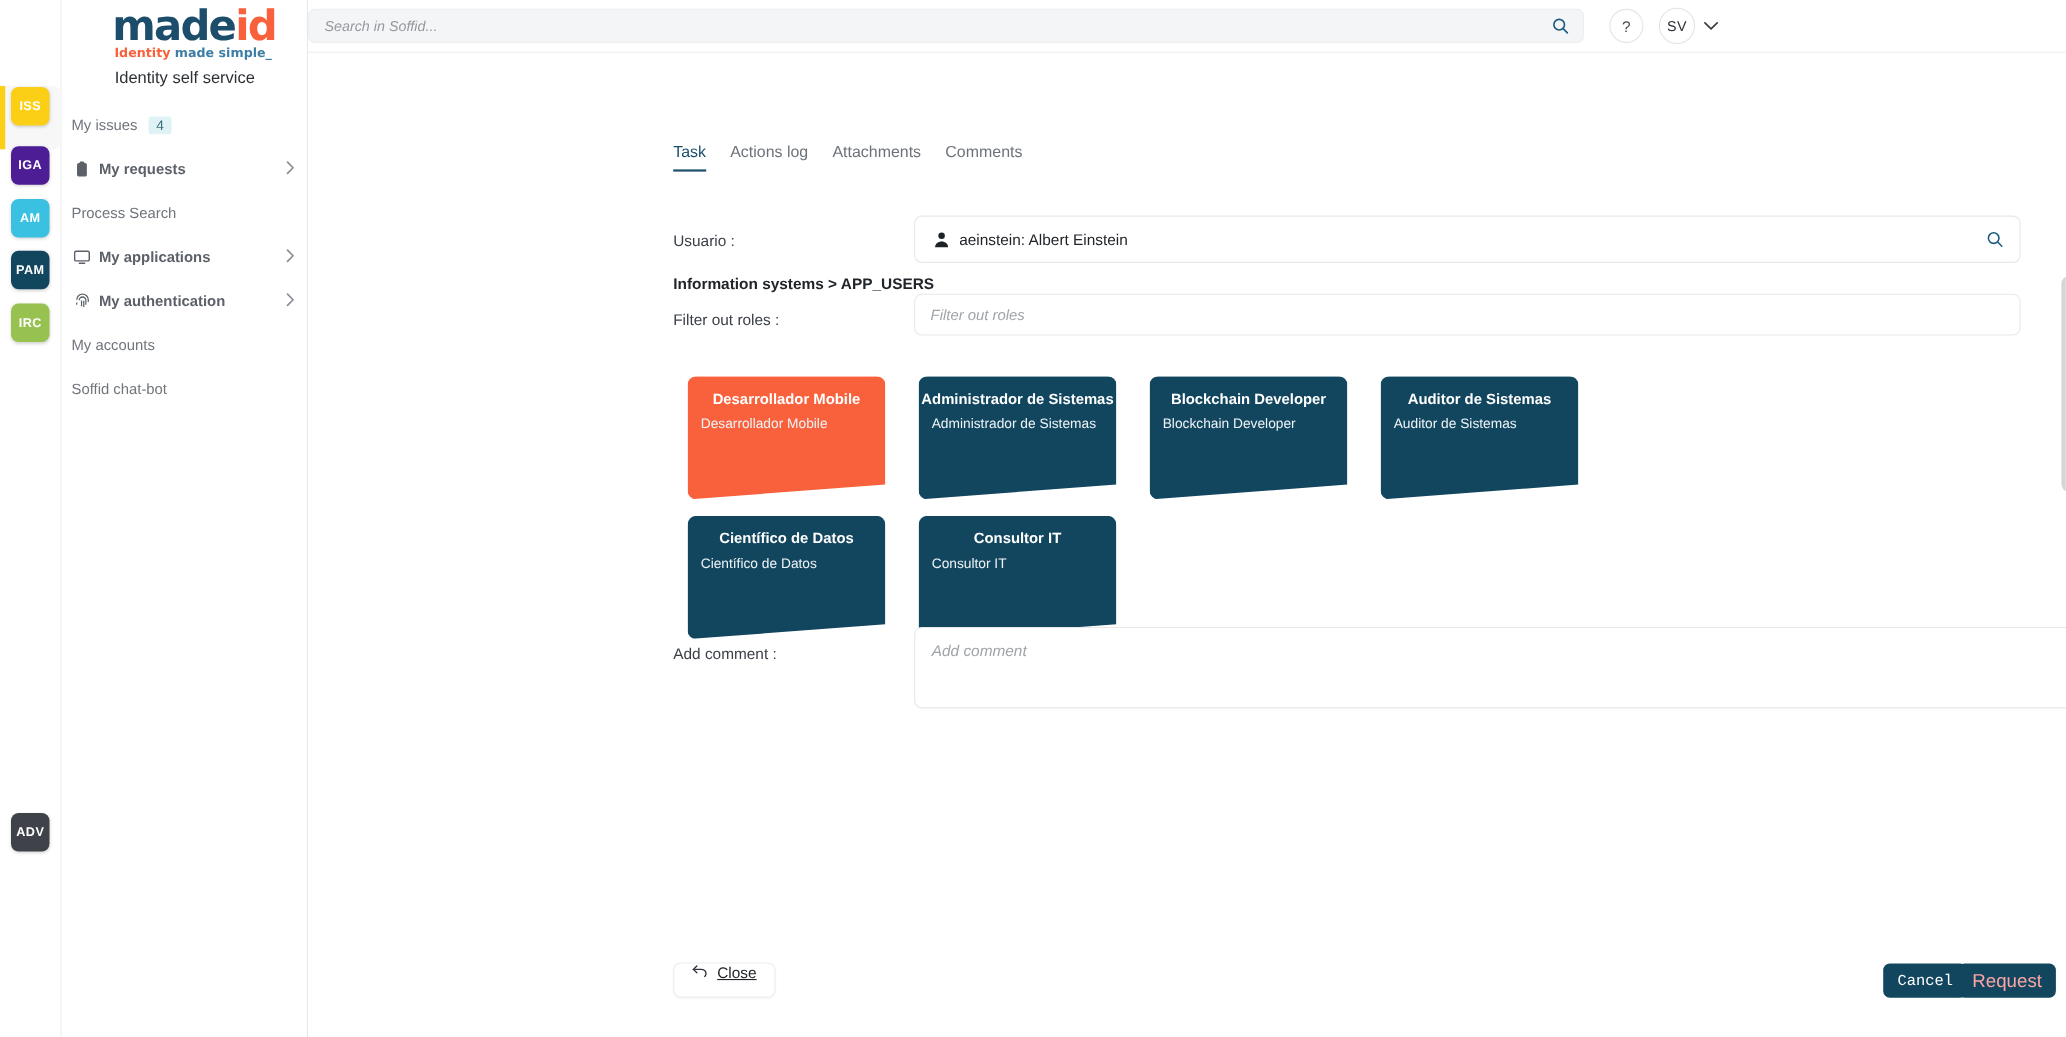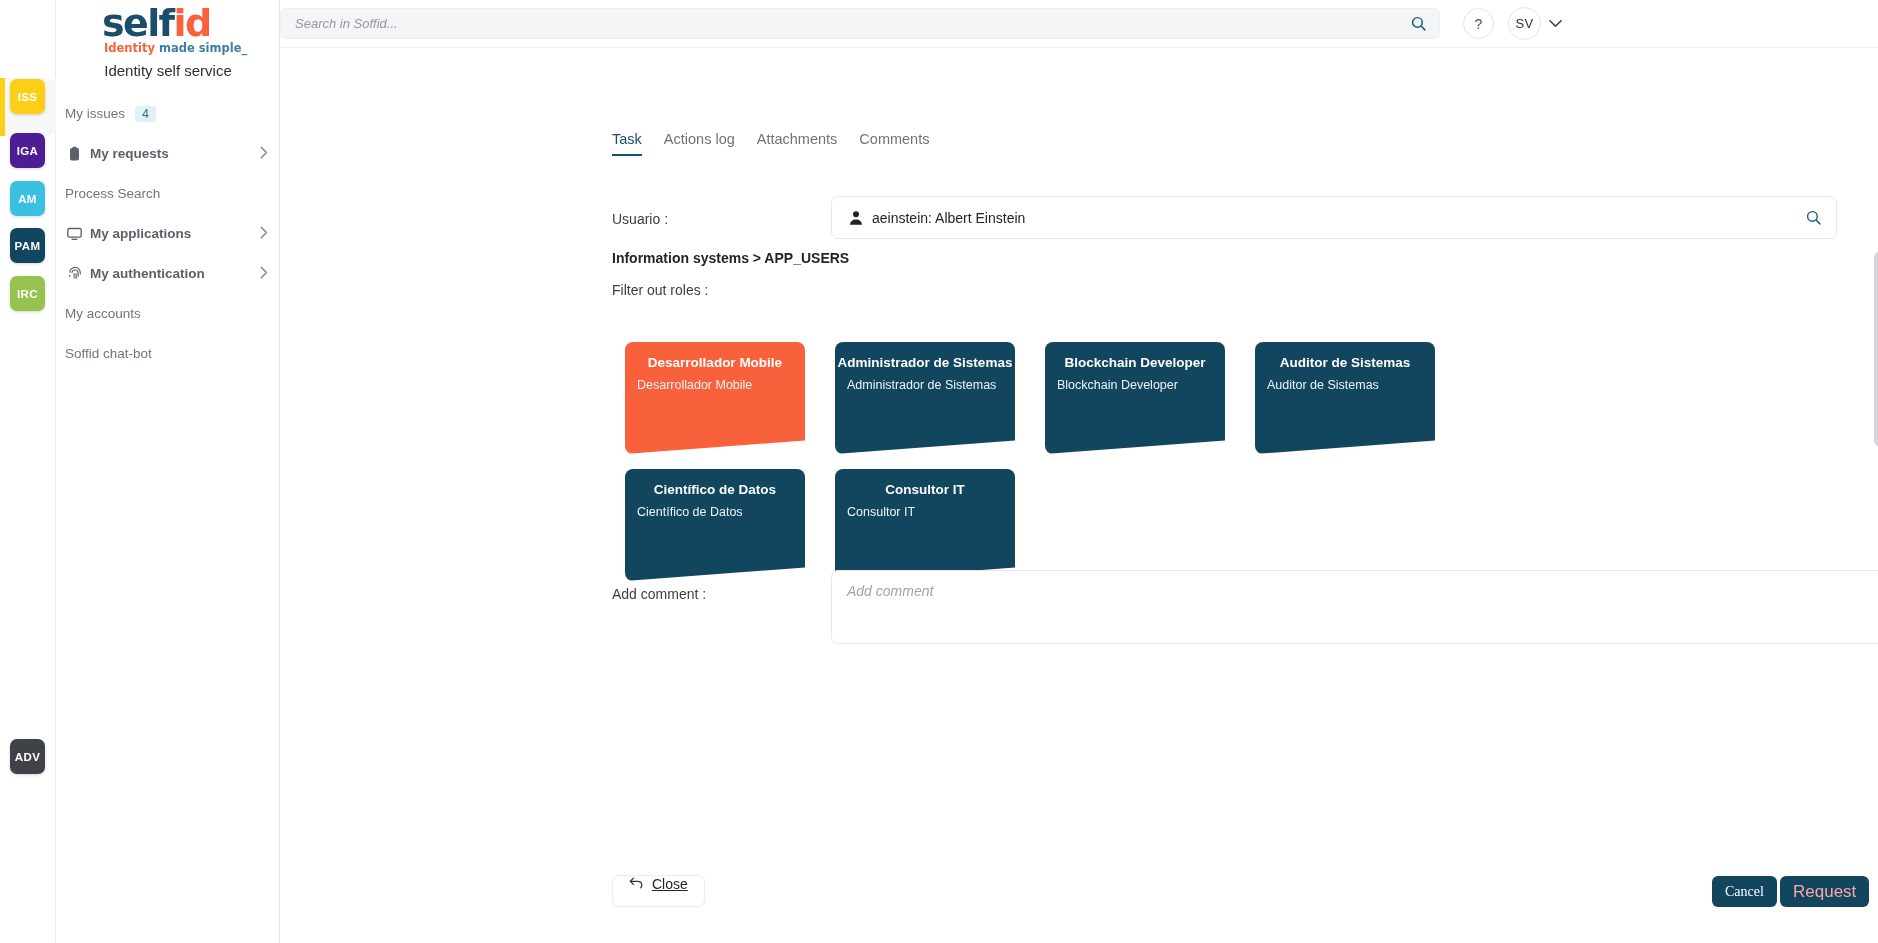--- a/index.html
+++ b/index.html
@@ -278,21 +278,21 @@
     font-size: 14px; color: #21252a; cursor: pointer;
     font-family: "Liberation Sans", sans-serif;
     box-shadow: 0 1px 2px rgba(0,0,0,.04);
     text-decoration: underline;
   }
   #cancel-btn {
     position: absolute; left: 1432px; top: 828px;
     height: 31px; padding: 0 13px;
     background: #12465f; color: #fff; border: 0; border-radius: 6px;
     font-size: 14px; cursor: pointer;
-    font-family: Liberation Serif, serif;
+    font-family: Liberation Mono, monospace;
   }
   #request-btn {
     position: absolute; left: 1500px; top: 828px;
     height: 31px; padding: 0 13px;
     background: #12465f; color: #fca5a5; border: 0; border-radius: 6px;
     font-size: 17px; cursor: pointer;
     font-family: "Liberation Sans", sans-serif;
   }
 </style>
 </head>
@@ -312,21 +312,21 @@
 
 <div id="sidebar">
 
   <div id="hamburger">
     <span></span>
       <span></span>
       <span></span>
   </div>
 
   <div id="brand">
-    <div id="brand-logo"><span>self</span><span class="o-orange">id</span></div>
+    <div id="brand-logo"><span>made</span><span class="o-orange">id</span></div>
     <div id="brand-tag"><span class="ident">Identity</span><span> made simple_</span></div>
   </div>
 
   <div id="app-title">Identity self service</div>
 
   <div id="nav">
       <div class="nav-row plain">
         <span style="display: inline-block; width: 0px;"></span>
         <span>My issues</span>
         <span class="badge">4</span>
@@ -439,20 +439,23 @@
       <svg width="17" height="17" viewBox="0 0 24 24" fill="none" stroke="#1b5b80" stroke-width="2" stroke-linecap="round">
         <circle cx="10.5" cy="10.5" r="6.8"></circle>
           <line x1="15.6" y1="15.6" x2="21" y2="21"></line>
       </svg>
     </span>
   </div>
 
   <div id="infosys">Information systems &gt; APP_USERS</div>
 
   <div id="filter-label" class="lbl">Filter out roles :</div>
+  <div id="filter-box">
+    <input id="filter-input" type="text" placeholder="Filter out roles" style="">
+  </div>
 
   <div id="cards">
     <div class="card-row" id="card-row-0">
         <div class="role-card" style="left: 345px; top: 0px;">
           <div class="shape" style="background: rgb(249, 97, 60);"></div>
           <div class="ctitle">Desarrollador Mobile</div>
           <div class="cdesc">Desarrollador Mobile</div>
         </div>
         <div class="role-card" style="left: 555px; top: 0px;">
           <div class="shape" style="background: rgb(18, 70, 95);"></div>

